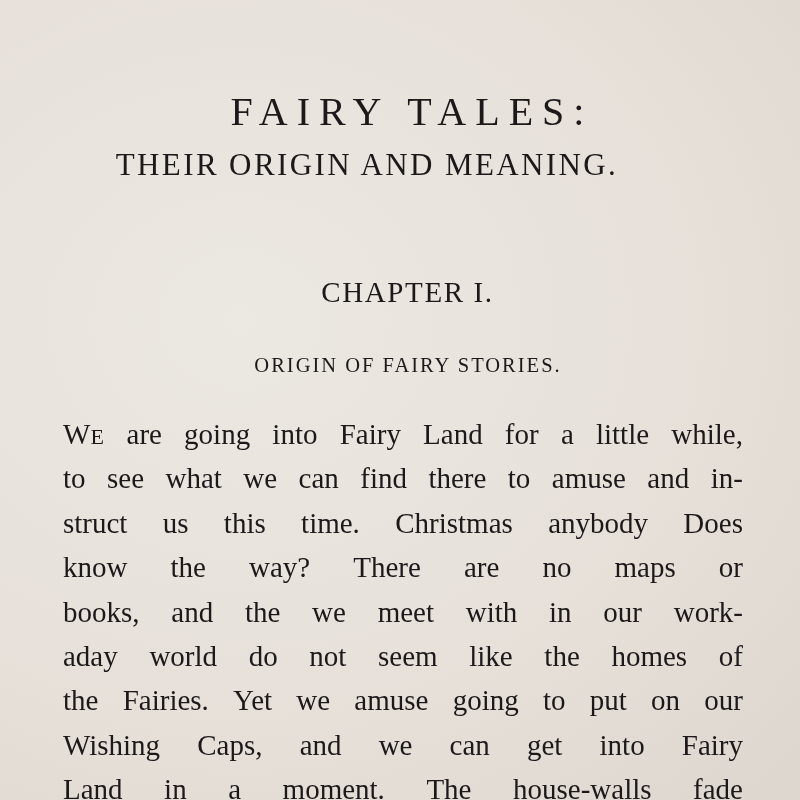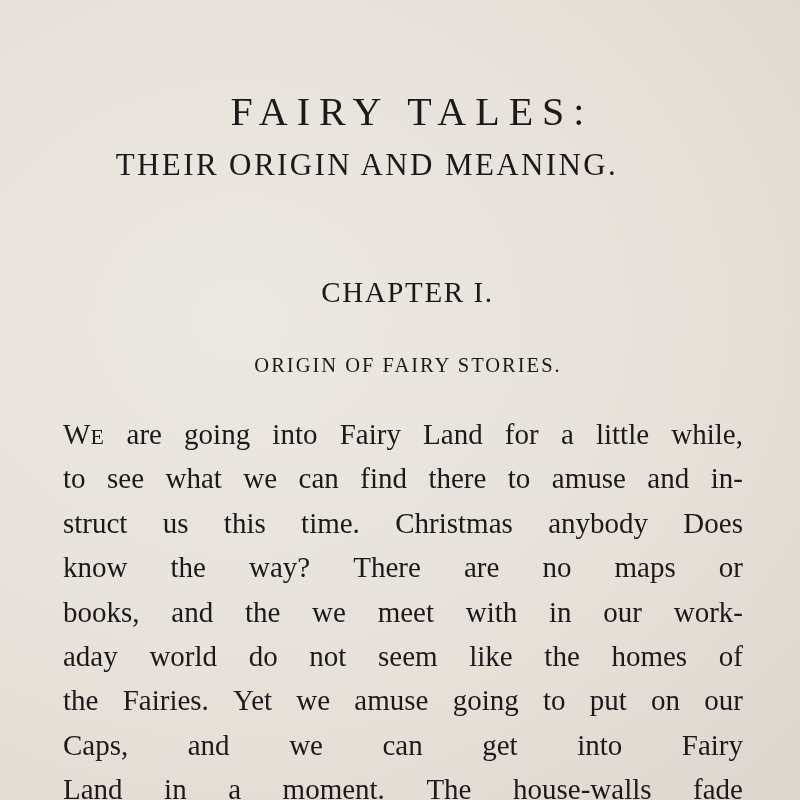--- a/index.html
+++ b/index.html
@@ -140,20 +140,21 @@
           <span>amuse</span>
           <span>going</span>
           <span>to</span>
           <span>put</span>
           <span>on</span>
           <span>our</span>
         </span>
       </div>
     <div class="line">
         <span class="ws">
+          <span>Wishing</span>
           <span>Caps,</span>
           <span>and</span>
           <span>we</span>
           <span>can</span>
           <span>get</span>
           <span>into</span>
           <span>Fairy</span>
         </span>
       </div>
     <div class="line">

